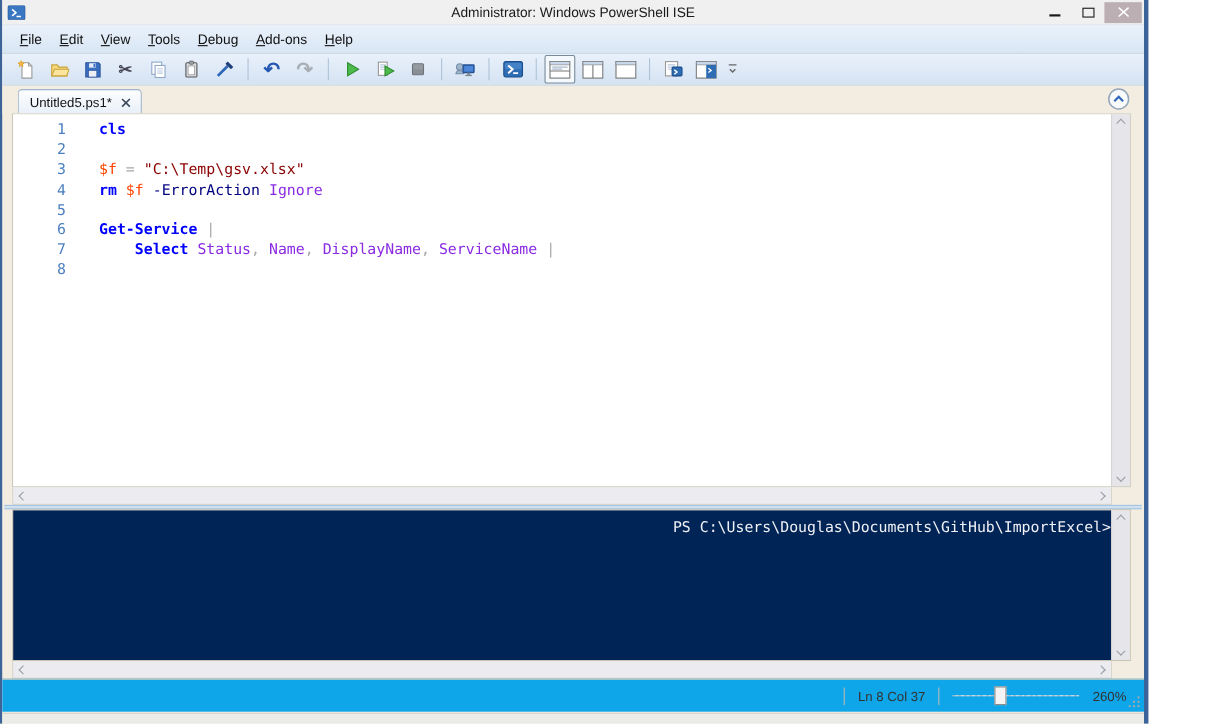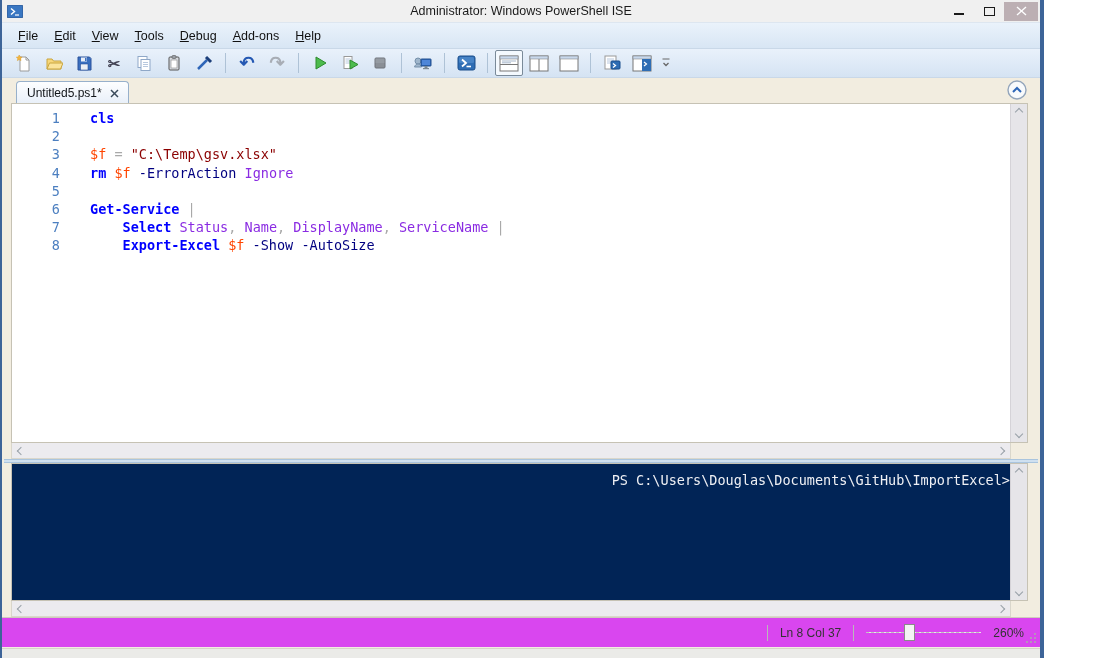--- a/index.html
+++ b/index.html
@@ -56,21 +56,21 @@
   .chev{display:inline-block; width:6px; height:6px; border-right:1.5px solid #98A0A8; border-bottom:1.5px solid #98A0A8;}
   .chev.up{transform:rotate(-135deg);} .chev.down{transform:rotate(45deg);}
   .chev.left{transform:rotate(135deg);} .chev.right{transform:rotate(-45deg);}
   
   .splitter{height:4px; margin:0 2px; background:#CFE0F0; border-top:1px solid #A9C4DE; border-bottom:1px solid #A9C4DE; flex:0 0 auto; cursor:row-resize;}
   
   .console-row{display:flex; height:138px; margin:0 12px 0 9px; border:1px solid #C6C2B4; flex:0 0 auto;}
   .console{flex:1; background:#012456; cursor:text;}
   .prompt{font-family:"DejaVu Sans Mono","Liberation Mono",monospace; font-size:13.5px; color:#EFF0F4; padding:8px 0 0 27px; white-space:pre;}
   
-  .statusbar{height:30px; background:#d946ef; border-top:1px solid #CFCBBD; display:flex; align-items:center; flex:0 0 auto; position:relative;}
+  .statusbar{height:30px; background:#0ea5e9; border-top:1px solid #CFCBBD; display:flex; align-items:center; flex:0 0 auto; position:relative;}
   .sb-right{margin-left:auto; display:flex; align-items:center; gap:12px; padding-right:16px; font-size:12px; color:#333;}
   .sb-sep{width:1px; height:16px; background:#B9B9B9;}
   .slider{position:relative; width:115px; height:20px;}
   .slider .track{position:absolute; top:9px; left:0; right:0; height:1px;
      background:repeating-linear-gradient(90deg,#C3C3C3 0 3px, #E6E6E6 3px 5px);}
   .slider .thumb{position:absolute; top:1px; width:11px; height:17px; background:#F4F4F4; border:1px solid #8A8A8A;}
   .grip{position:absolute; right:3px; bottom:3px;}
   .bottom-strip{height:10px; background:#EBEBE8; border-top:1px solid #D8D4C8; flex:0 0 auto; margin-top:auto;}
 </style>
 </head>
@@ -314,21 +314,20 @@
           <div class="code-row">
             <span class="gutter">6</span>
             <span class="code-text"><span class="tok-command">Get-Service</span><span class="tok-plain"> </span><span class="tok-operator">|</span></span>
           </div>
           <div class="code-row">
             <span class="gutter">7</span>
             <span class="code-text"><span class="tok-plain">    </span><span class="tok-command">Select</span><span class="tok-plain"> </span><span class="tok-argument">Status</span><span class="tok-operator">,</span><span class="tok-plain"> </span><span class="tok-argument">Name</span><span class="tok-operator">,</span><span class="tok-plain"> </span><span class="tok-argument">DisplayName</span><span class="tok-operator">,</span><span class="tok-plain"> </span><span class="tok-argument">ServiceName</span><span class="tok-plain"> </span><span class="tok-operator">|</span></span>
           </div>
           <div class="code-row">
             <span class="gutter">8</span>
-            <span class="code-text"><span class="tok-plain">    </span><span class="tok-command">Export-Excel</span><span class="tok-plain"> </span><span class="tok-variable">$f</span><span class="tok-plain"> </span><span class="tok-parameter">-Show</span><span class="tok-plain"> </span><span class="tok-parameter">-AutoSize</span></span>
           </div>
         </div>
     </div>
     <div class="vscroll">
       <span class="chev up"></span>
       <span class="chev down"></span>
     </div>
   </div>
   <div class="hscroll-row">
     <div class="hscroll">

